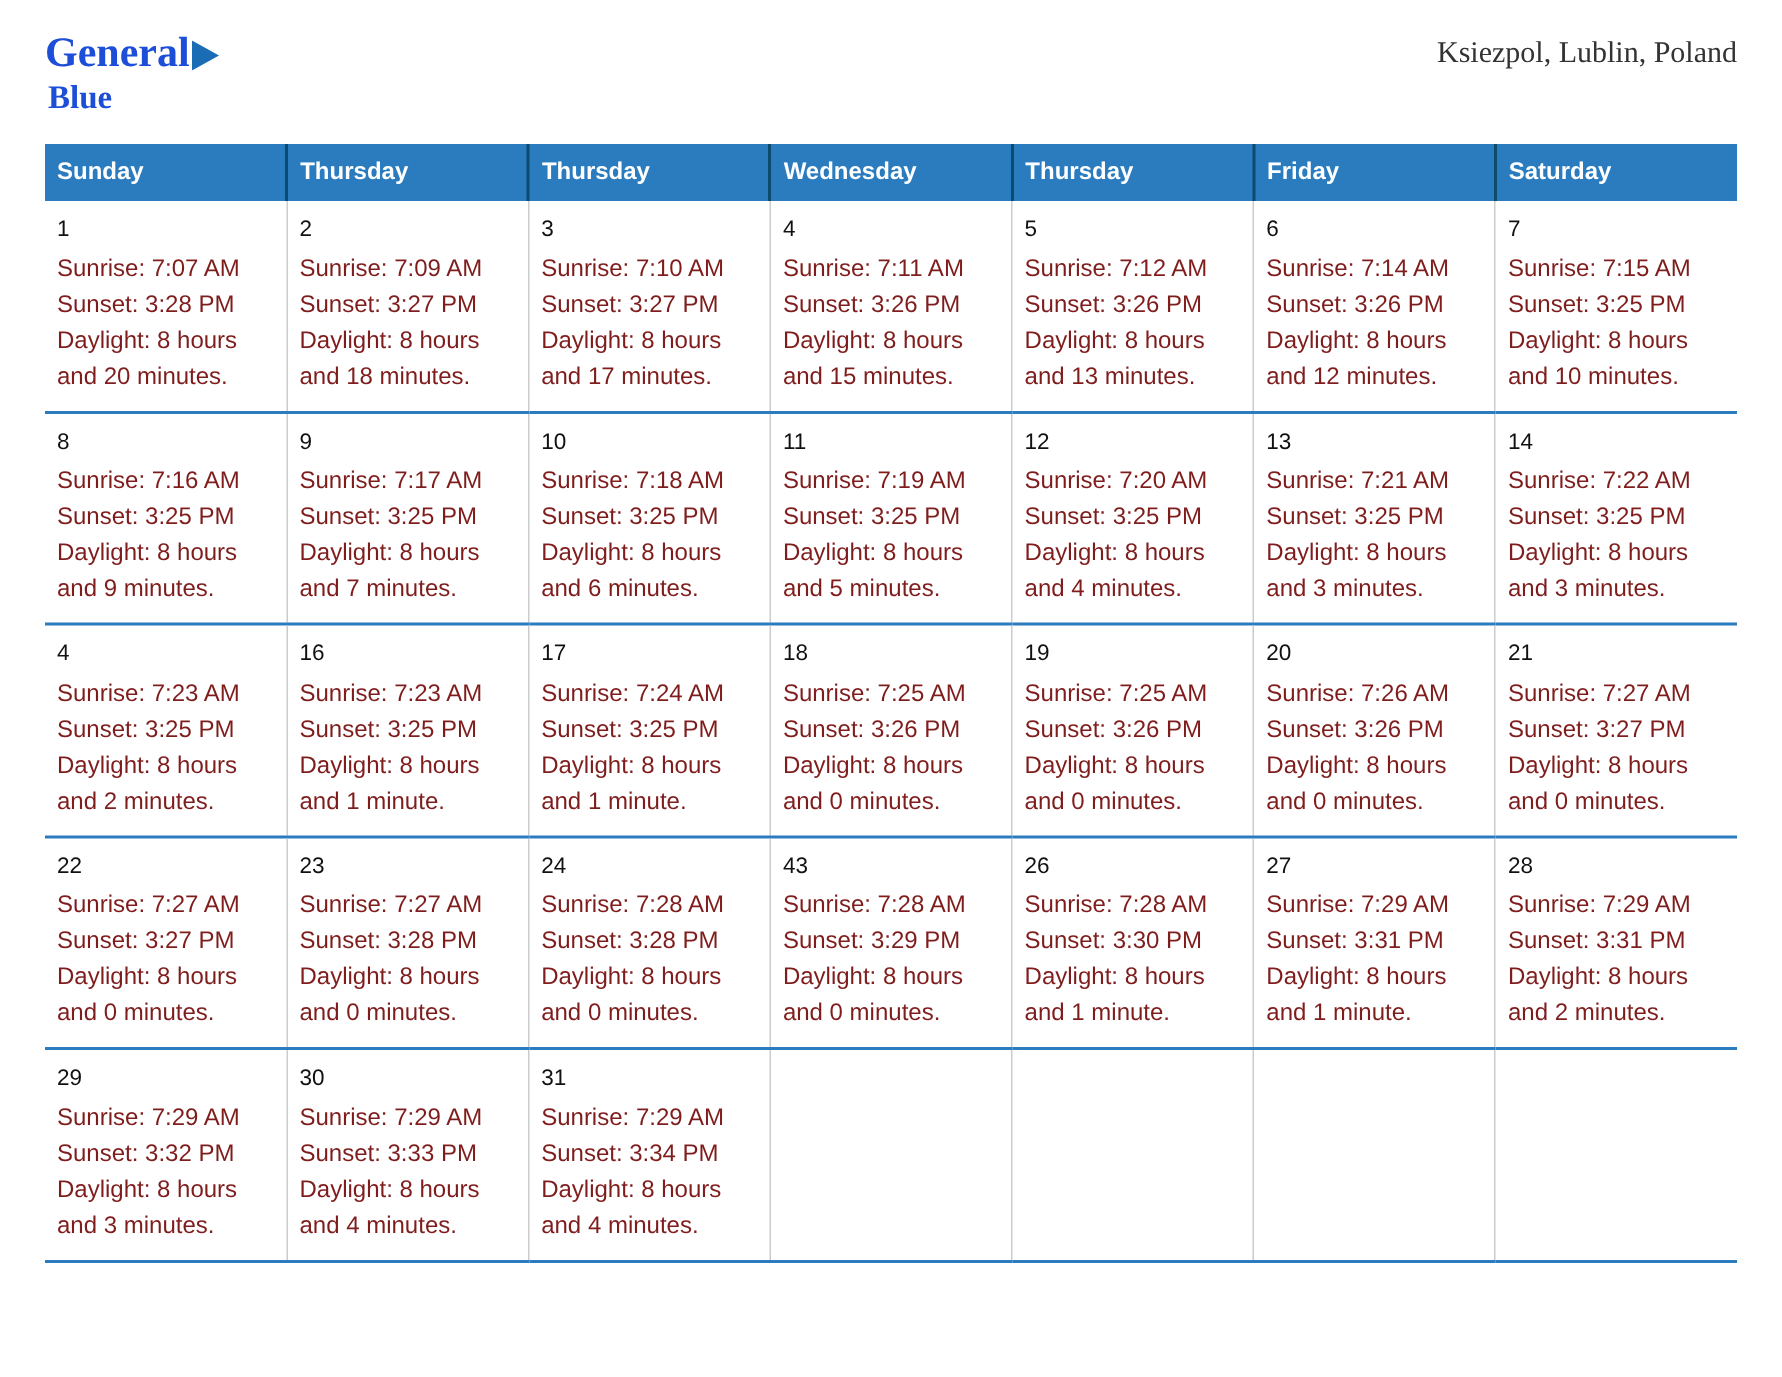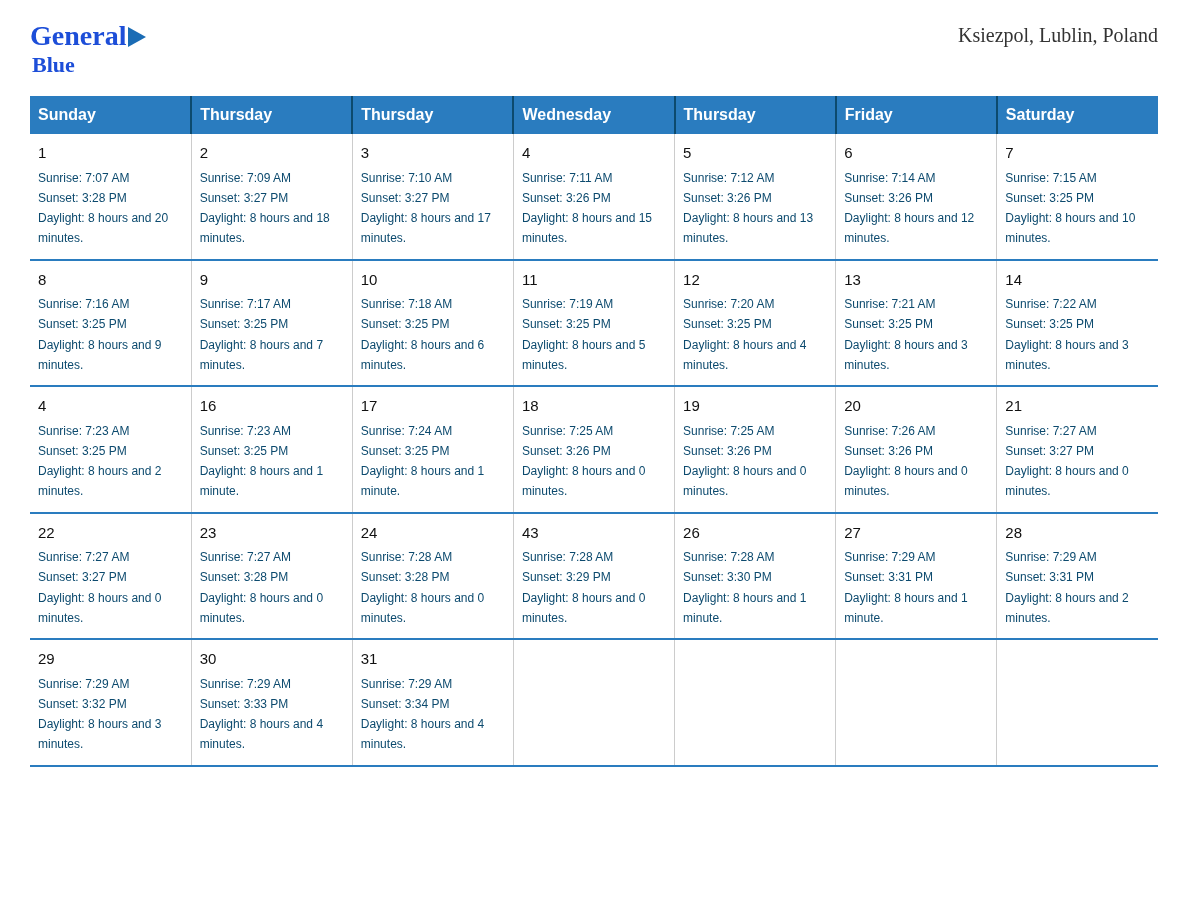--- a/index.html
+++ b/index.html
@@ -89,22 +89,22 @@
       border-right: none;
     }
     .day-number {
       font-size: 15px;
       font-weight: normal;
       color: #111;
       display: block;
       margin-bottom: 3px;
     }
     .day-info {
-      font-size: 12px;
-      color: #0c4a6e;
+      font-size: 16px;
+      color: #7f1d1d;
       line-height: 1.5;
     }
     .empty-cell {
       background: #ffffff;
     }
   </style>
 </head>
 <body>
 
 <div class="header">

